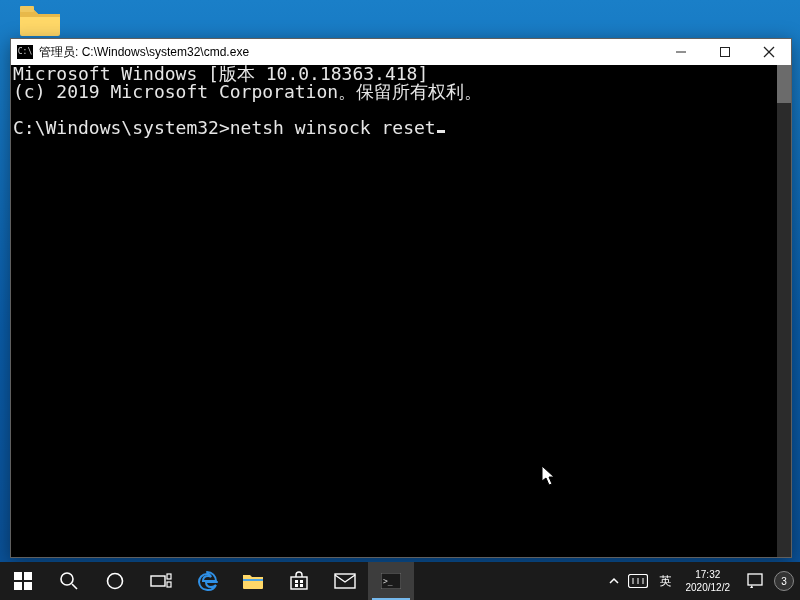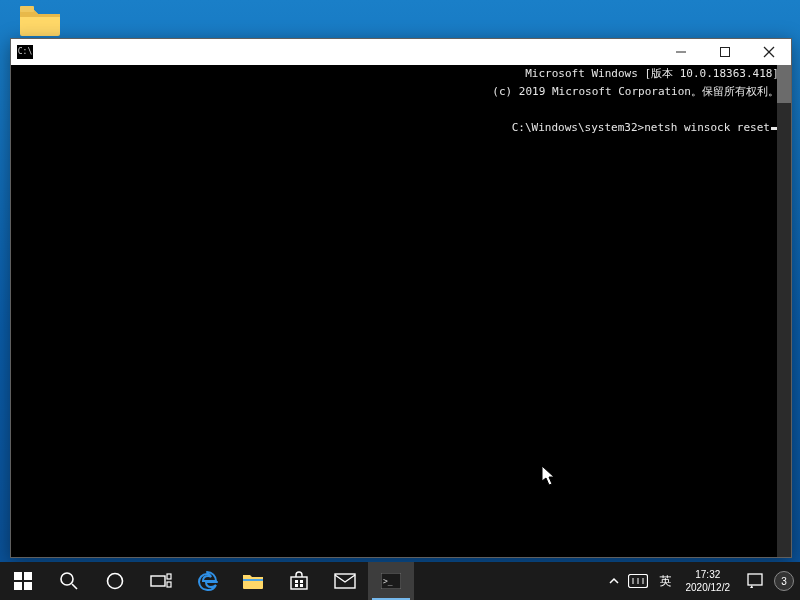--- a/index.html
+++ b/index.html
@@ -29,22 +29,22 @@
   .title-icon span{font:8px/1 monospace;color:#ccc;}
   .title-text { flex: 0 0 auto; }
   .title-spacer { flex: 1; }
   .win-btn {
     width: 44px; height: 26px; display: flex; align-items: center; justify-content: center;
     font-size: 12px; color:#222;
   }
   .console-body {
     flex:1; background:#000; position:relative;
     font-family: "NSimSun","SimSun","Consolas",monospace;
-    font-size: 11px; line-height: 18px; color:#e6e6e6;
-    padding: 0 12px; white-space: pre; text-align: right;
+    font-size: 18px; line-height: 18px; color:#e6e6e6;
+    padding: 0 2px; white-space: pre;
   }
   .console-scroll {
     position:absolute; right:0; top:0; width:14px; height:100%;
     background:#2b2b2b;
   }
   .console-thumb{
     position:absolute; right:0; top:0; width:14px; height:38px;
     background:#6b6b6b;
   }
   .cursor-rect{
@@ -91,20 +91,21 @@
       <path d="M2 6h14l4 4h22v3H2z" fill="#e8b94a"></path>
       <rect x="2" y="2" width="14" height="6" rx="1" fill="#f0c75e"></rect>
     </svg>
   </div>
 
   <div class="cmd-window">
     <div class="titlebar">
       <div class="title-icon">
           <span>C:\</span>
         </div>
+      <div class="title-text">管理员: C:\Windows\system32\cmd.exe</div>
       <div class="title-spacer"></div>
       <div class="win-btn">
         <svg width="12" height="12" viewBox="0 0 12 12">
             <line x1="1" y1="6" x2="11" y2="6" stroke="#222" stroke-width="1"></line>
           </svg>
       </div>
       <div class="win-btn">
         <svg width="12" height="12" viewBox="0 0 12 12">
             <rect x="1.5" y="1.5" width="9" height="9" fill="none" stroke="#222" stroke-width="1"></rect>
           </svg>

